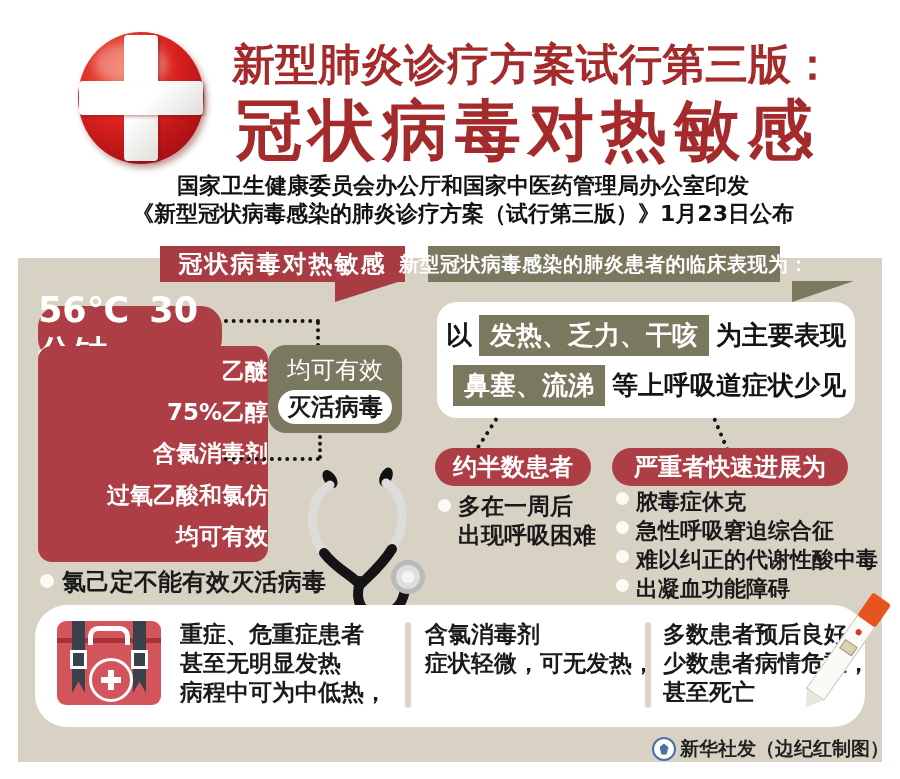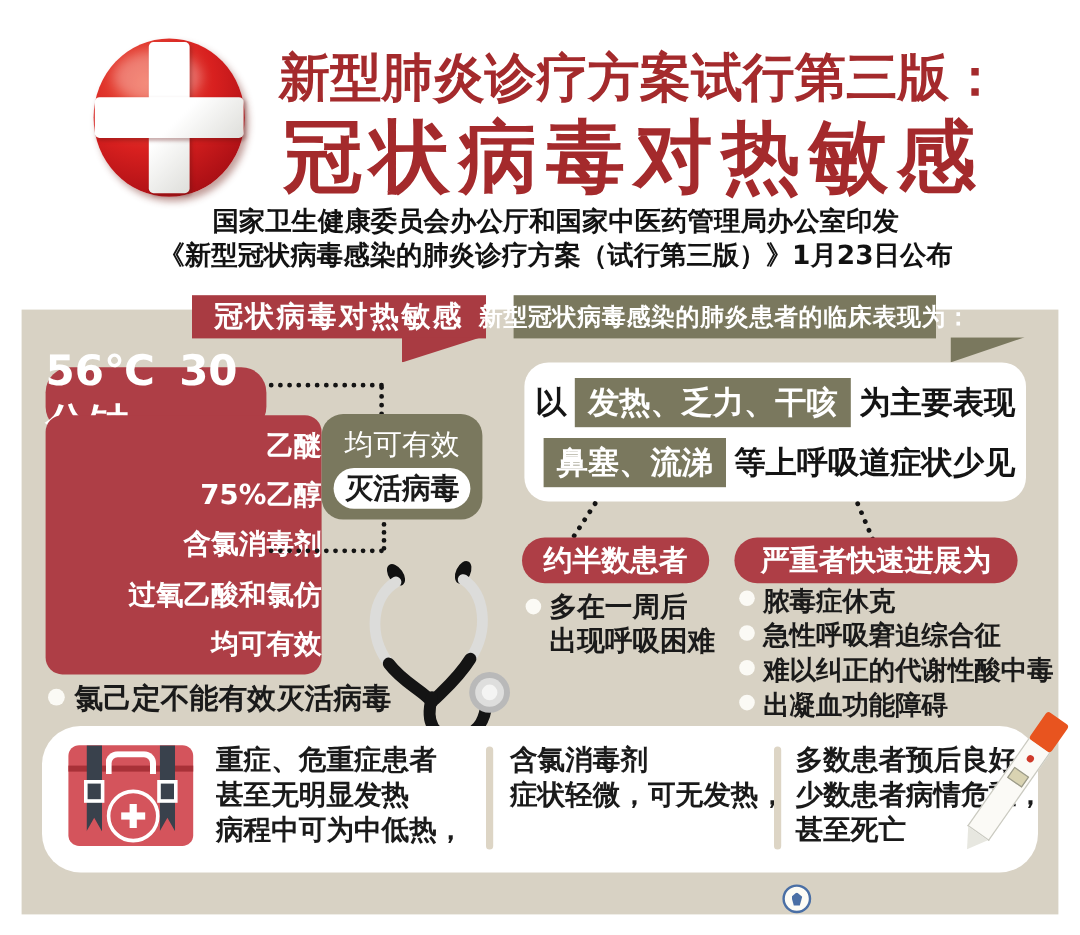--- a/index.html
+++ b/index.html
@@ -257,15 +257,16 @@
       <div class="out-col" style="left:628px;">
         <div>多数患者预后良好，</div>
         <div>少数患者病情危重，</div>
         <div>甚至死亡</div>
       </div>
     </div>
 
     <div class="abs xh-logo">
       <div class="xh-inner"></div>
     </div>
+    <div class="abs credit">新华社发（边纪红制图）</div>
 
   </div>
 </div>
 
 </body></html>

